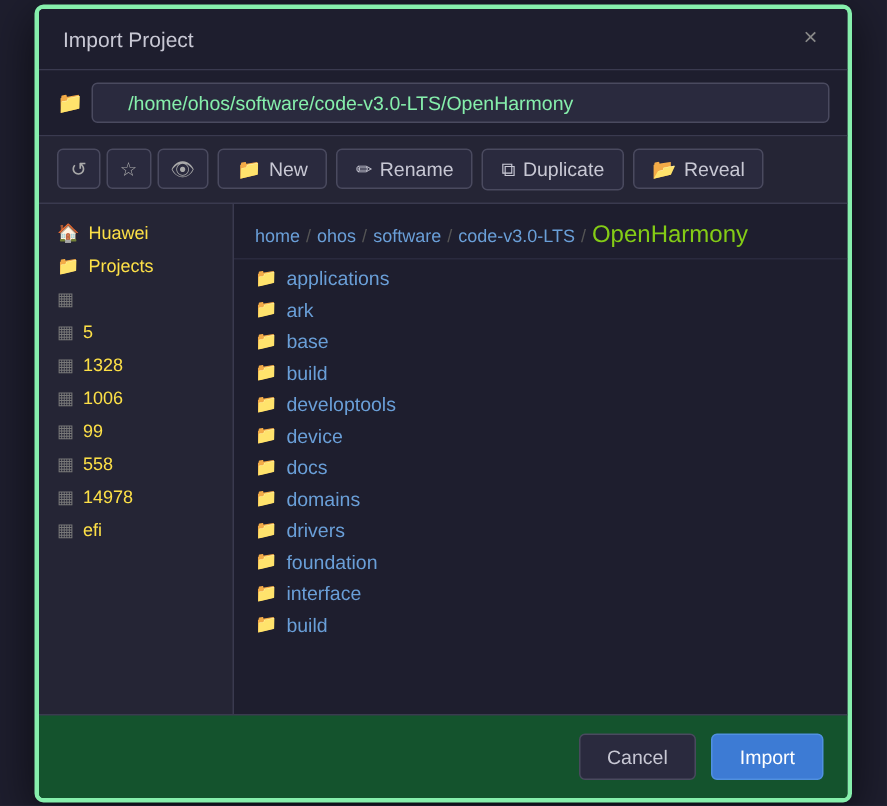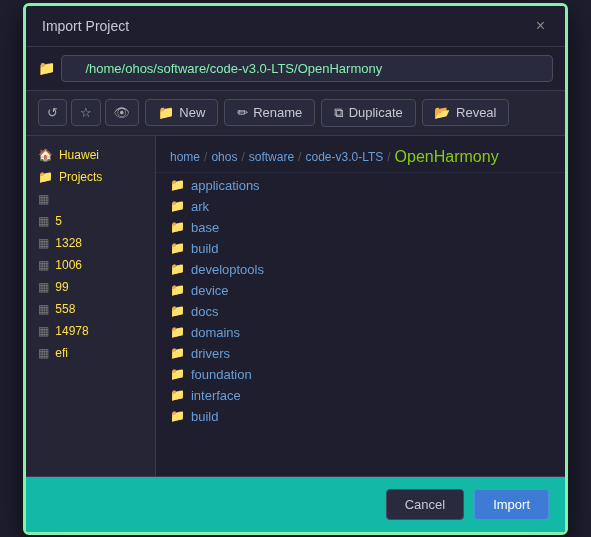--- a/index.html
+++ b/index.html
@@ -160,21 +160,21 @@
       color: #6a9fd8;
       cursor: pointer;
       font-size: 13px;
     }
     .file-icon { color: #777; font-size: 12px; }
     .footer {
       display: flex;
       justify-content: flex-end;
       gap: 10px;
       padding: 12px 16px;
-      background: #14b8a6;
+      background: #14532d;
       border-top: 1px solid #3a3a4f;
     }
     .btn-cancel {
       background: #2a2a3e;
       border: 1px solid #4a4a5f;
       border-radius: 4px;
       color: #c8c8d4;
       padding: 7px 18px;
       cursor: pointer;
       font-size: 13px;

